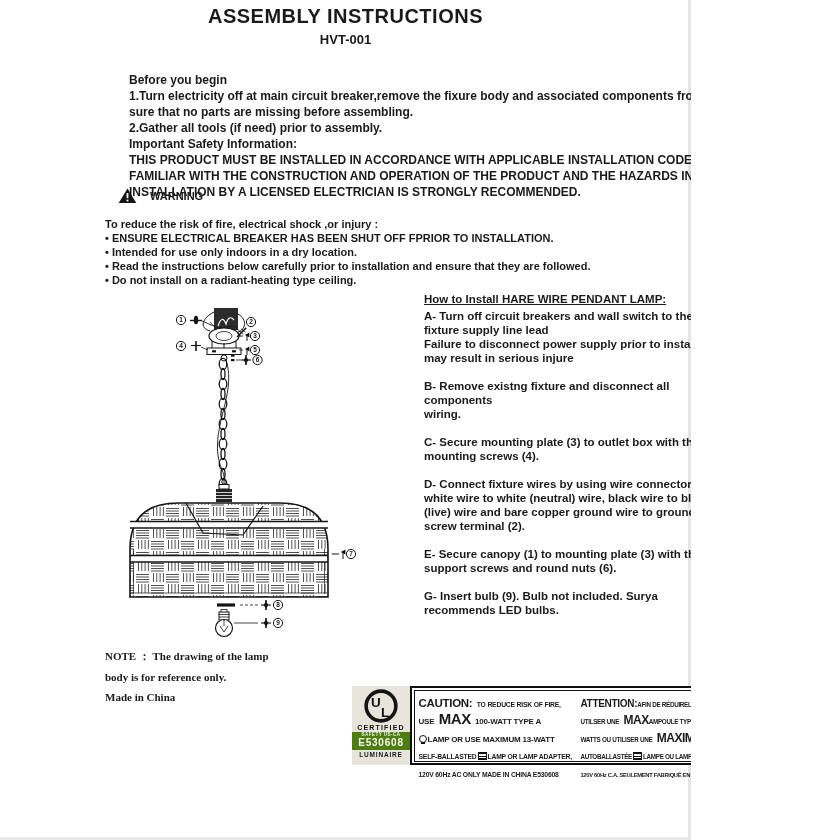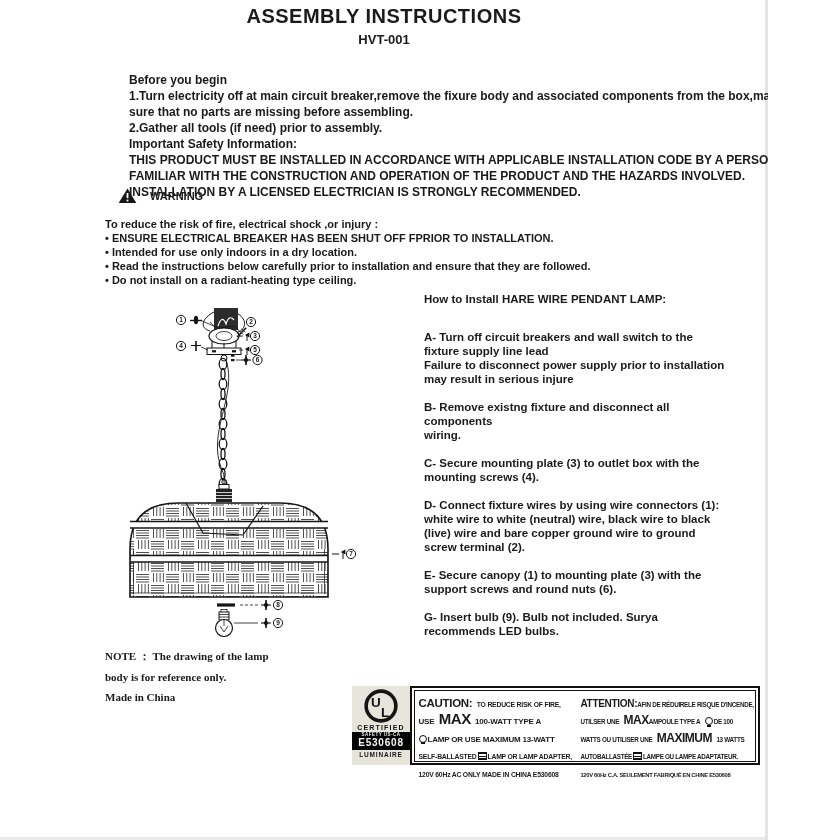--- a/index.html
+++ b/index.html
@@ -1,40 +1,40 @@
 <!DOCTYPE html>
 <html><head>
 <meta charset="utf-8">
 <style>
   html,body{margin:0;padding:0;background:#fff;}
   #page{
-    position:relative;width:768px;height:840px;background:#fff;overflow:hidden;
+    position:relative;width:691px;height:840px;background:#fff;overflow:hidden;
     font-family:"Liberation Sans",sans-serif;font-weight:bold;color:#1a1a1a;
     box-shadow:inset -3px 0 0 #e4e4e4, inset 0 -3px 0 #e9e9e9;
   }
   .abs{position:absolute;}
   .pre{white-space:pre-line;}
   #title{top:5px;left:0;right:0;text-align:center;font-size:20px;letter-spacing:.5px;}
   #model{top:32px;left:0;right:0;text-align:center;font-size:13px;}
   #intro{left:105px;top:72px;width:668px;font-size:12px;line-height:16px;margin-left:24px;}
   #warnhead{left:118px;top:188px;display:flex;align-items:center;gap:13px;justify-content:flex-end;}
   #warnhead .wlabel{font-size:11px;}
   #warntext{left:105px;top:217px;width:620px;font-size:11px;line-height:14px;}
   #install{left:424px;top:292px;width:306px;font-size:11.5px;line-height:14px;}
-  #install .ih{margin-bottom:24px;}
+  #install .ih{margin-bottom:3px;text-decoration:underline;}
   #install .step{margin-bottom:14px;white-space:pre-line;}
   #note{left:105px;top:646px;width:230px;font-size:11px;line-height:20.5px;font-family:Liberation Serif, serif;}
   #care{left:105px;top:740px;width:320px;font-size:11px;line-height:14px;}
   
   #diagram{left:108px;top:296px;width:255px;height:348px;}
   
   #ullabel{left:352px;top:686px;width:370px;height:79px;display:flex;}
   #ulpanel{width:64px;background:#e7e4dc;display:flex;flex-direction:column;align-items:center;padding-top:2px;box-sizing:border-box;}
   #ulpanel .cert{font-size:7px;letter-spacing:1.2px;margin-top:0px;color:#111;}
-  #ulpanel .blackbox{background:#000000;color:#f5f5f0;width:58px;text-align:center;padding:1px 0 2px;margin-top:1px;line-height:1.05;}
+  #ulpanel .blackbox{background:#4d7c0f;color:#f5f5f0;width:58px;text-align:center;padding:1px 0 2px;margin-top:1px;line-height:1.05;}
   #ulpanel .safety{font-size:4.5px;letter-spacing:.5px;display:block;}
   #ulpanel .enum{font-size:10px;letter-spacing:.8px;display:block;}
   #ulpanel .lum{font-size:6.5px;letter-spacing:.8px;margin-top:1px;}
   #cbox{flex:1;border:2px solid #111;padding:1.5px;box-sizing:border-box;background:#fff;}
   #cinner{border:1px solid #111;height:100%;box-sizing:border-box;display:flex;}
   .ccol{padding:3px 3px 0 4px;box-sizing:border-box;line-height:1;}
   #col-en{width:47.5%;}
   #col-fr{width:52.5%;}
   .cl{margin-bottom:1.5px;white-space:nowrap;}
   .b-lg{font-size:11.5px;letter-spacing:-.3px;}

